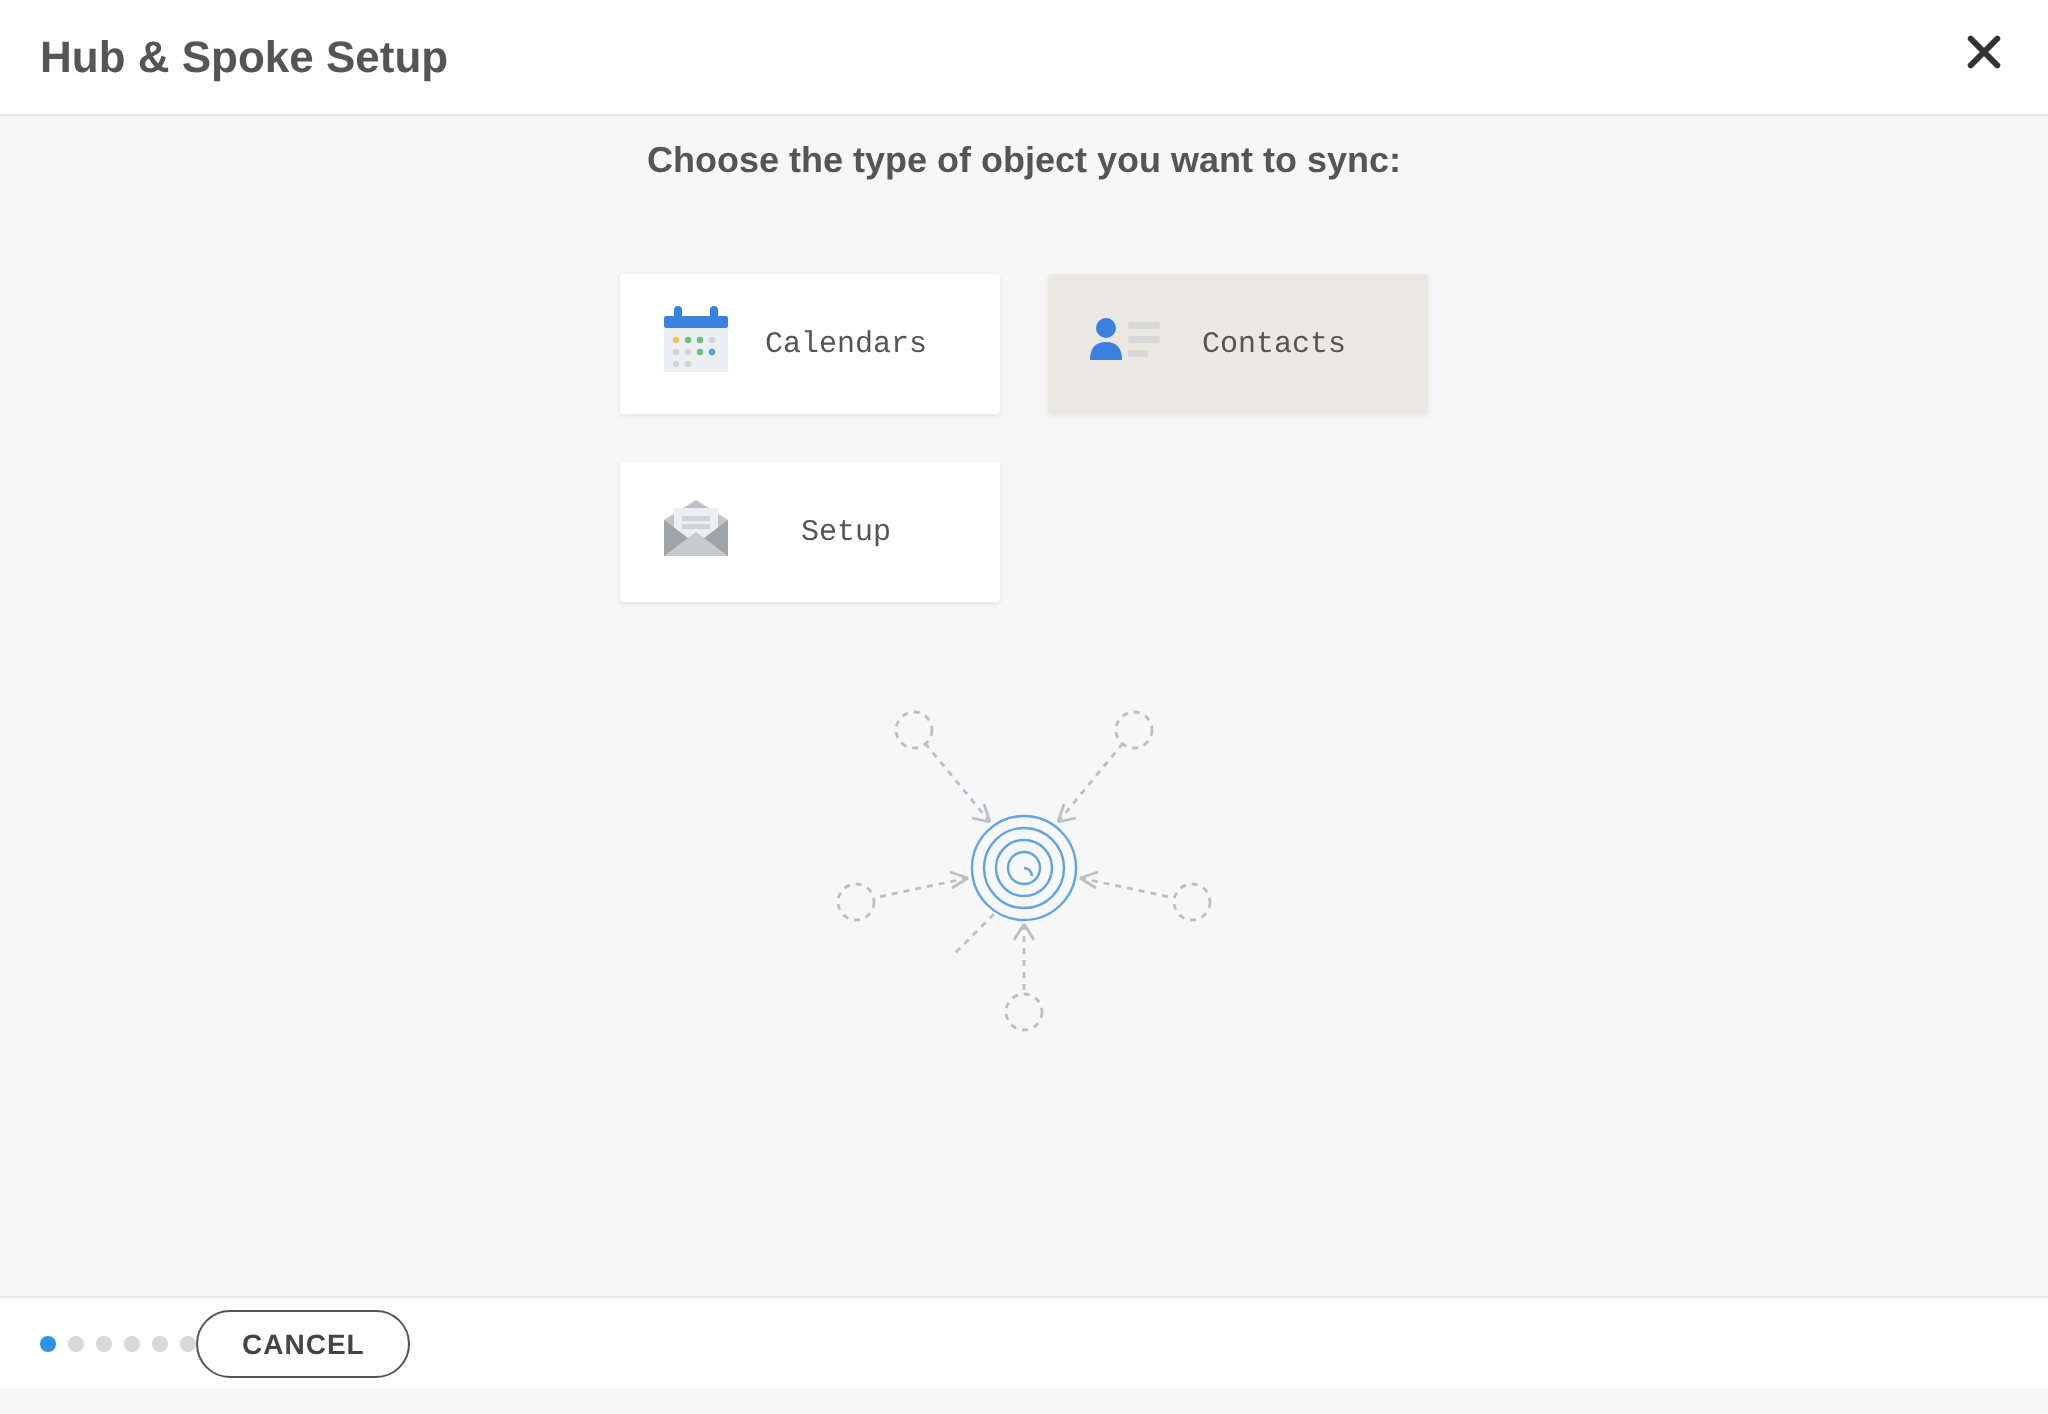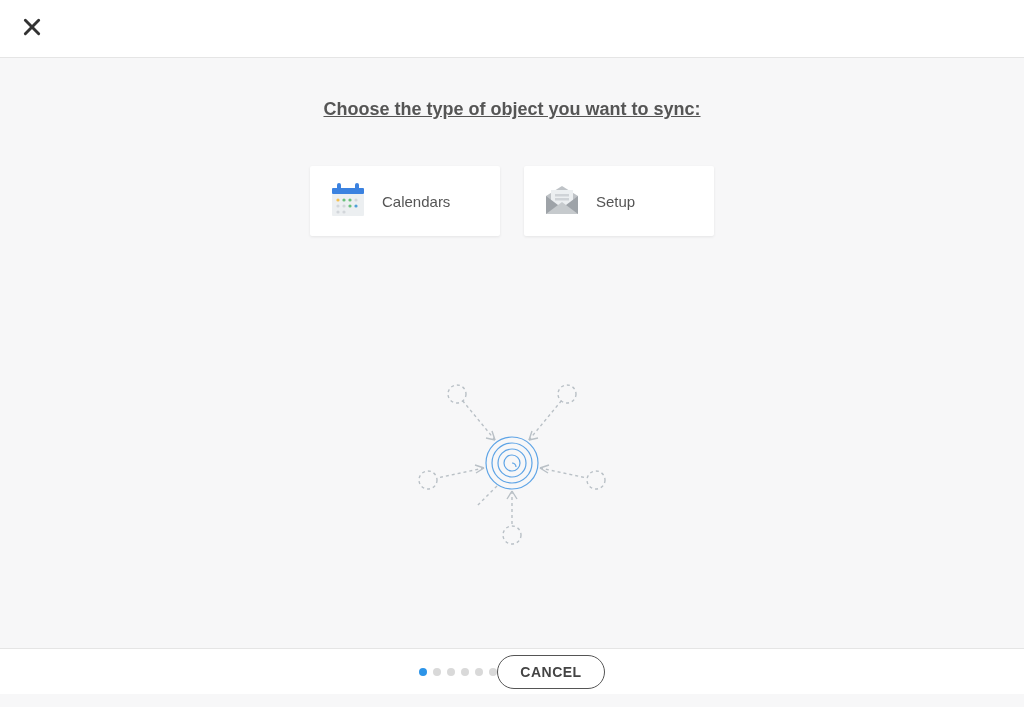--- a/index.html
+++ b/index.html
@@ -24,25 +24,24 @@
     display: flex; align-items: center; justify-content: center;
   }
   .close-btn svg { width: 20px; height: 20px; }
   .main {
     height: 590px;
     display: flex;
     flex-direction: column;
     align-items: center;
   }
   .instruction {
-    margin-top: 41px;
+    margin-top: 12px;
     font-size: 18px;
     font-weight: 600;
     color: #555;
-    text-decoration: underline;
   }
   .grid {
     margin-top: 46px;
     display: grid;
     grid-template-columns: 190px 190px;
     grid-template-rows: 70px 70px;
     gap: 24px;
   }
   .card {
     background: #fff;
@@ -59,33 +58,34 @@
     background: #ebe7e3;
   }
   .card .icon-zone {
     width: 56px;
     display: flex;
     align-items: center;
     justify-content: flex-start;
   }
   .card .label {
     flex: 1;
-    text-align: left;
+    text-align: center;
     padding-right: 20px;
+    font-family: Liberation Mono, monospace;
   }
   .hub-figure {
     margin-top: 48px;
   }
   .footer {
     height: 46px;
     background: #fff;
     border-top: 1px solid #e5e5e5;
     display: flex;
     align-items: center;
-    justify-content: center;
+    justify-content: flex-start;
     padding: 0 20px;
   }
   .dots { display: flex; gap: 6px; }
   .dot { width: 8px; height: 8px; border-radius: 50%; background: #d9d9d9; }
   .dot.active { background: #2c94e8; }
   .cancel-btn {
     border: 1.5px solid #555;
     border-radius: 20px;
     background: #fff;
     padding: 8px 22px;
@@ -93,20 +93,21 @@
     font-weight: 700;
     letter-spacing: 0.5px;
     color: #444;
     cursor: pointer;
   }
 </style>
 </head>
 <body>
 
 <div class="header">
+  <div class="title">Hub &amp; Spoke Setup</div>
   <div class="close-btn">
     <span>
       <svg viewBox="0 0 24 24">
           <path d="M4 4 L20 20 M20 4 L4 20" stroke="#333" stroke-width="3.5" stroke-linecap="round"></path>
         </svg>
     </span>
   </div>
 </div>
 
 <div class="main">
@@ -131,20 +132,34 @@
             <circle cx="24" cy="28" r="1.6" fill="#6ac17c"></circle>
             <circle cx="30" cy="28" r="1.6" fill="#4da0d8"></circle>
             <circle cx="12" cy="34" r="1.6" fill="#d2d6da"></circle>
             <circle cx="18" cy="34" r="1.6" fill="#d2d6da"></circle>
           </svg>
         </span>
       </div>
       <div class="label">Calendars</div>
     </div>
 
+    <div class="card hovered">
+      <div class="icon-zone">
+        <span>
+          <svg width="44" height="44" viewBox="0 0 44 44">
+            <circle cx="13" cy="16" r="5" fill="#3b82e0"></circle>
+            <path d="M5 32 Q5 23 13 23 Q21 23 21 32 Z" fill="#3b82e0"></path>
+            <rect x="24" y="13" width="16" height="3.5" rx="1.5" fill="#d8d8d8"></rect>
+            <rect x="24" y="20" width="16" height="3.5" rx="1.5" fill="#d8d8d8"></rect>
+            <rect x="24" y="27" width="10" height="3.5" rx="1.5" fill="#d8d8d8"></rect>
+          </svg>
+        </span>
+      </div>
+      <div class="label">Contacts</div>
+    </div>
 
     <div class="card">
       <div class="icon-zone">
         <span>
           <svg width="44" height="44" viewBox="0 0 44 44">
             <path d="M6 18 L22 8 L38 18 L38 36 L6 36 Z" fill="#bfc3c7"></path>
             <rect x="11" y="12" width="22" height="20" fill="#eceff1"></rect>
             <rect x="15" y="16" width="14" height="2.5" fill="#cfd3d7"></rect>
             <rect x="15" y="20" width="14" height="2.5" fill="#cfd3d7"></rect>
             <path d="M6 18 L22 30 L38 18 L38 36 L6 36 Z" fill="#9ea3a8"></path>

